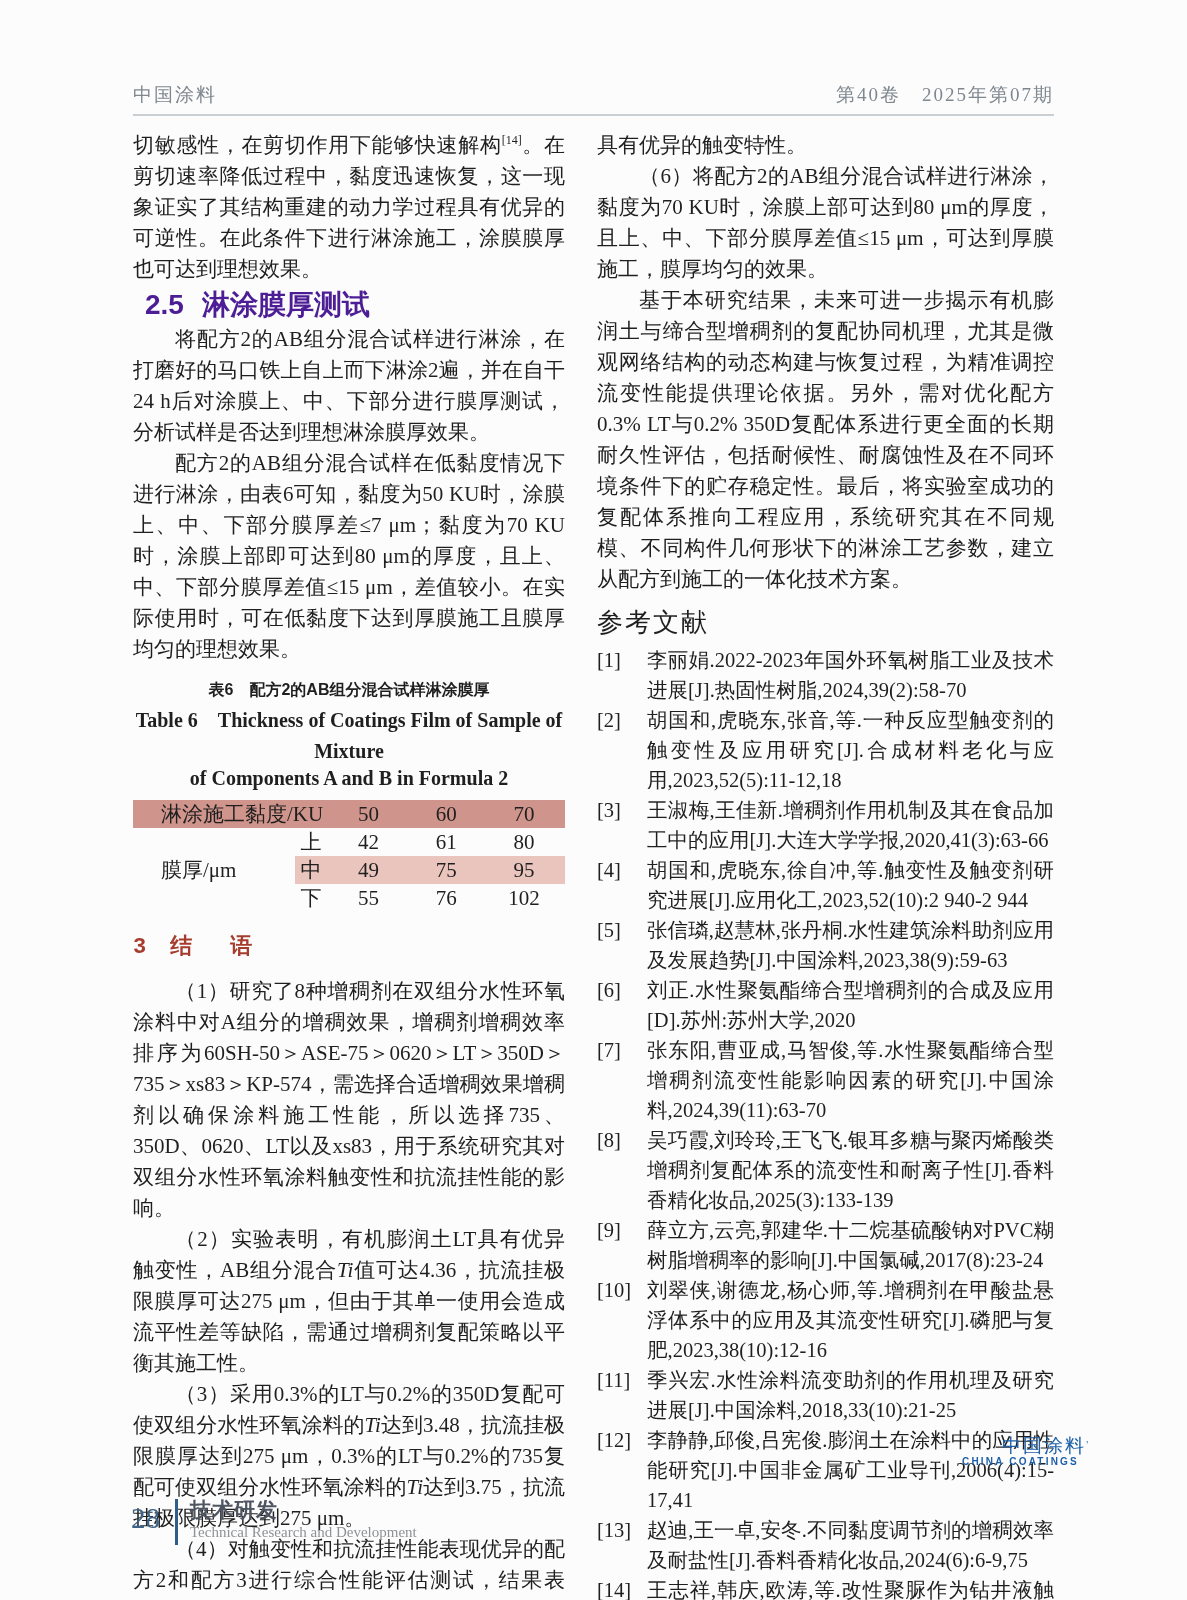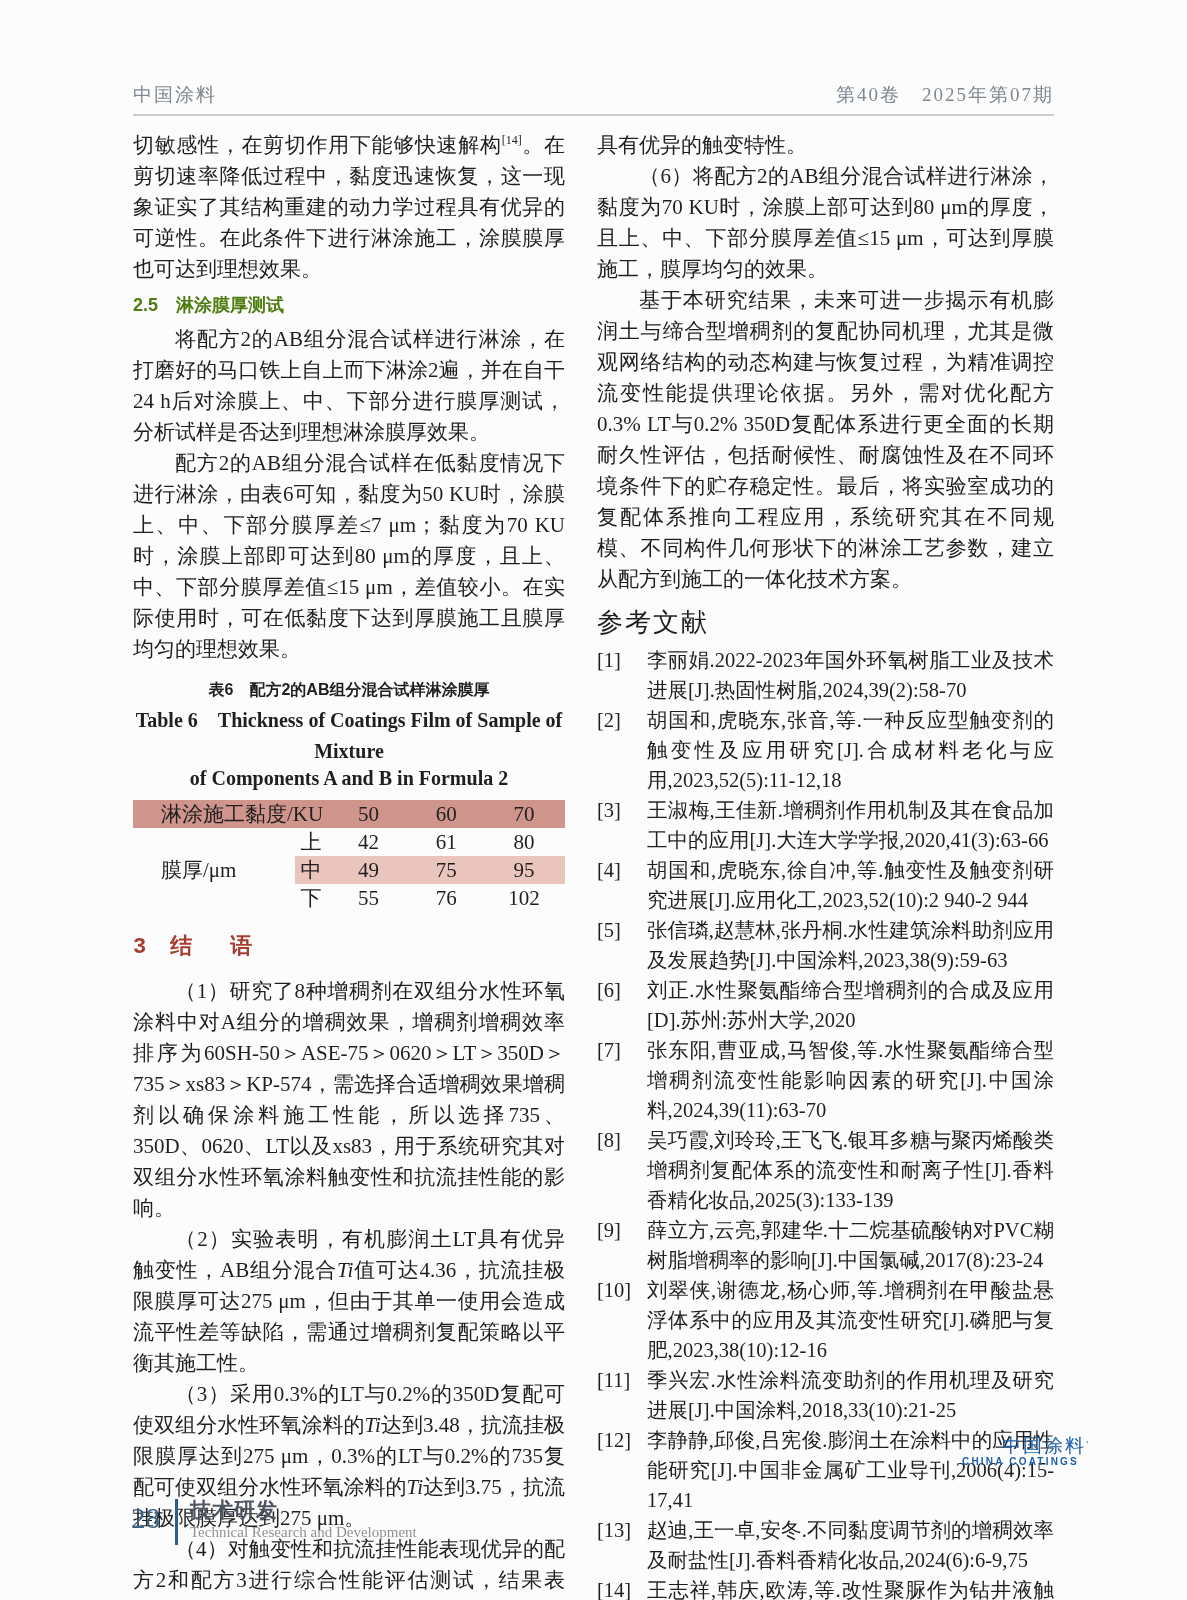--- a/index.html
+++ b/index.html
@@ -16,21 +16,21 @@
   .col{position:absolute;top:130px;}
   .col-left{left:133px;width:432px;}
   .col-right{left:597px;width:457px;}
   p{margin:0;}
   .bt{font-size:21px;line-height:31px;text-align:justify;}
   .indent{text-indent:2em;}
   sup.refmark{font-size:12px;vertical-align:super;line-height:0;}
   i.var{font-style:italic;}
   
   .sub-heading{font-family:"Liberation Sans","DejaVu Sans",sans-serif;
-    color:#4d7c0f;font-weight:bold;font-size:18px;line-height:34px;margin:3px 0 2px;}
+    color:#4c1d95;font-weight:bold;font-size:28px;line-height:34px;margin:3px 12px 2px;}
   .sub-heading .num{margin-right:18px;}
   .section-heading{font-family:Liberation Mono, monospace;
     color:#a63c2e;font-weight:bold;font-size:22px;line-height:40px;margin:16px 0 8px;}
   .section-heading .num{margin-right:24px;}
   .section-heading .ttl{letter-spacing:8px;}
   
   .table-block{margin-top:10px;}
   .tcap-cn{font-family:"Liberation Sans","DejaVu Sans",sans-serif;
     font-weight:bold;font-size:16px;line-height:30px;text-align:center;}
   .tcap-en{font-weight:bold;font-size:20px;line-height:31px;text-align:center;}

